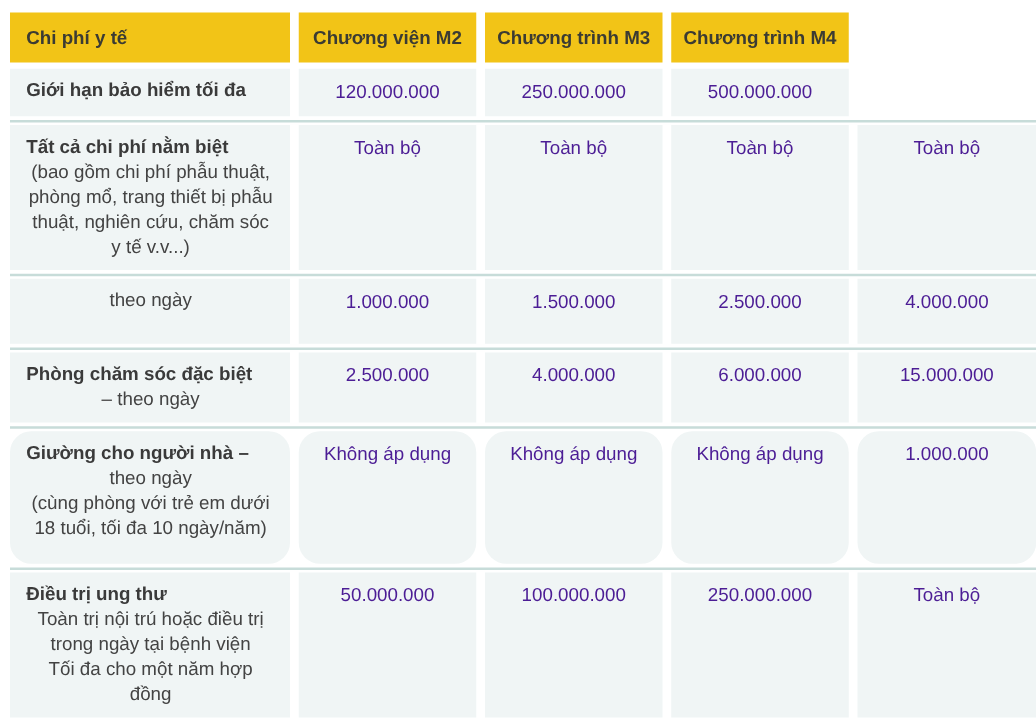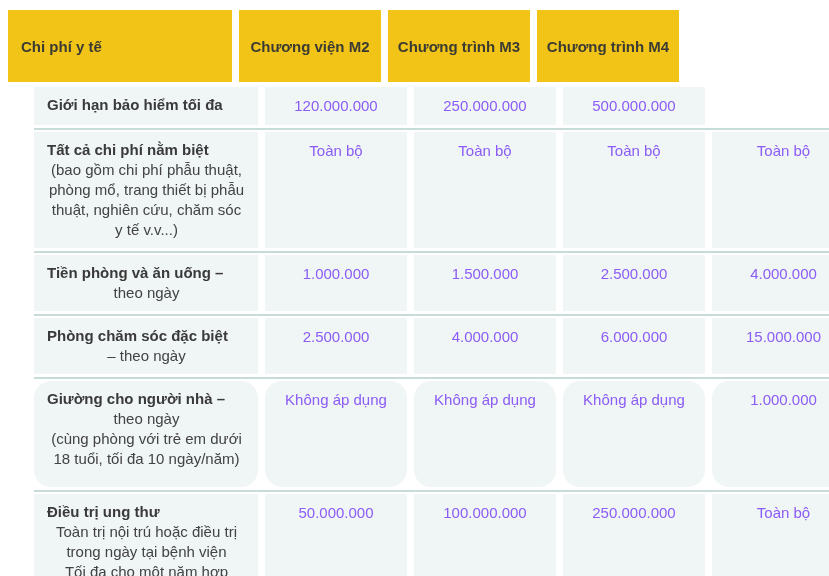--- a/index.html
+++ b/index.html
@@ -2,27 +2,27 @@
 <html><head>
 <meta charset="utf-8">
 <style>
   * { margin:0; padding:0; box-sizing:border-box; }
   html,body { width:829px; height:576px; background:#ffffff; overflow:hidden;
     font-family:"Liberation Sans","DejaVu Sans",sans-serif; }
   .benefit-table { position:absolute; top:10px; left:8px; width:821px; }
   .trow { display:grid; grid-template-columns:224px 142px 142px 142px 143px;
     column-gap:7px; background:#ffffff; }
   .trow.head { margin-bottom:5px; }
-  .trow.body { padding-bottom:3px; border-bottom:2px solid #C7DCD9; margin-bottom:2px;margin-left:26px; }
-  .hcell { background:#F2C417; height:72px; display:flex; align-items:center;
+  .trow.body { padding-bottom:3px; border-bottom:2px solid #C7DCD9; margin-bottom:2px; }
+  .hcell { background:#F2C417; height:40px; display:flex; align-items:center;
     justify-content:center; font-weight:bold; font-size:15px; color:#3B3B33; }
   .hcell.first { justify-content:flex-start; padding-left:13px; }
   .cell { background:#F0F5F5; font-size:15px; line-height:20px; color:#434343; }
   .cell.label { padding:8px 12px 8px 13px; }
-  .cell.value { padding-top:9px; text-align:center; color:#8b5cf6; }
+  .cell.value { padding-top:9px; text-align:center; color:#4c1d95; }
   .lbl-main { font-weight:bold; color:#3A3A3A; display:block; }
   .lbl-sub { display:block;text-align:center; }
   .lbl-sub:empty { display:none; }
   .r1 .cell { min-height:38px; }
   .r2 .cell { min-height:108px; }
   .r3 .cell { min-height:52px; }
   .r4 .cell { min-height:51px; }
   .r5 .cell { min-height:106px;border-radius:17px; }
   .r6 .cell { min-height:104px; }
 </style>
@@ -55,21 +55,20 @@
 
     </div>
     <div class="cell value">Toàn bộ</div>
     <div class="cell value">Toàn bộ</div>
     <div class="cell value">Toàn bộ</div>
     <div class="cell value">Toàn bộ</div>
   </div>
 
   <div class="trow body r3">
     <div class="cell label">
-      <span class="lbl-main">Tiền phòng và ăn uống –</span>
       <span class="lbl-sub">theo ngày</span>
 
     </div>
     <div class="cell value">1.000.000</div>
     <div class="cell value">1.500.000</div>
     <div class="cell value">2.500.000</div>
     <div class="cell value">4.000.000</div>
   </div>
 
   <div class="trow body r4">

